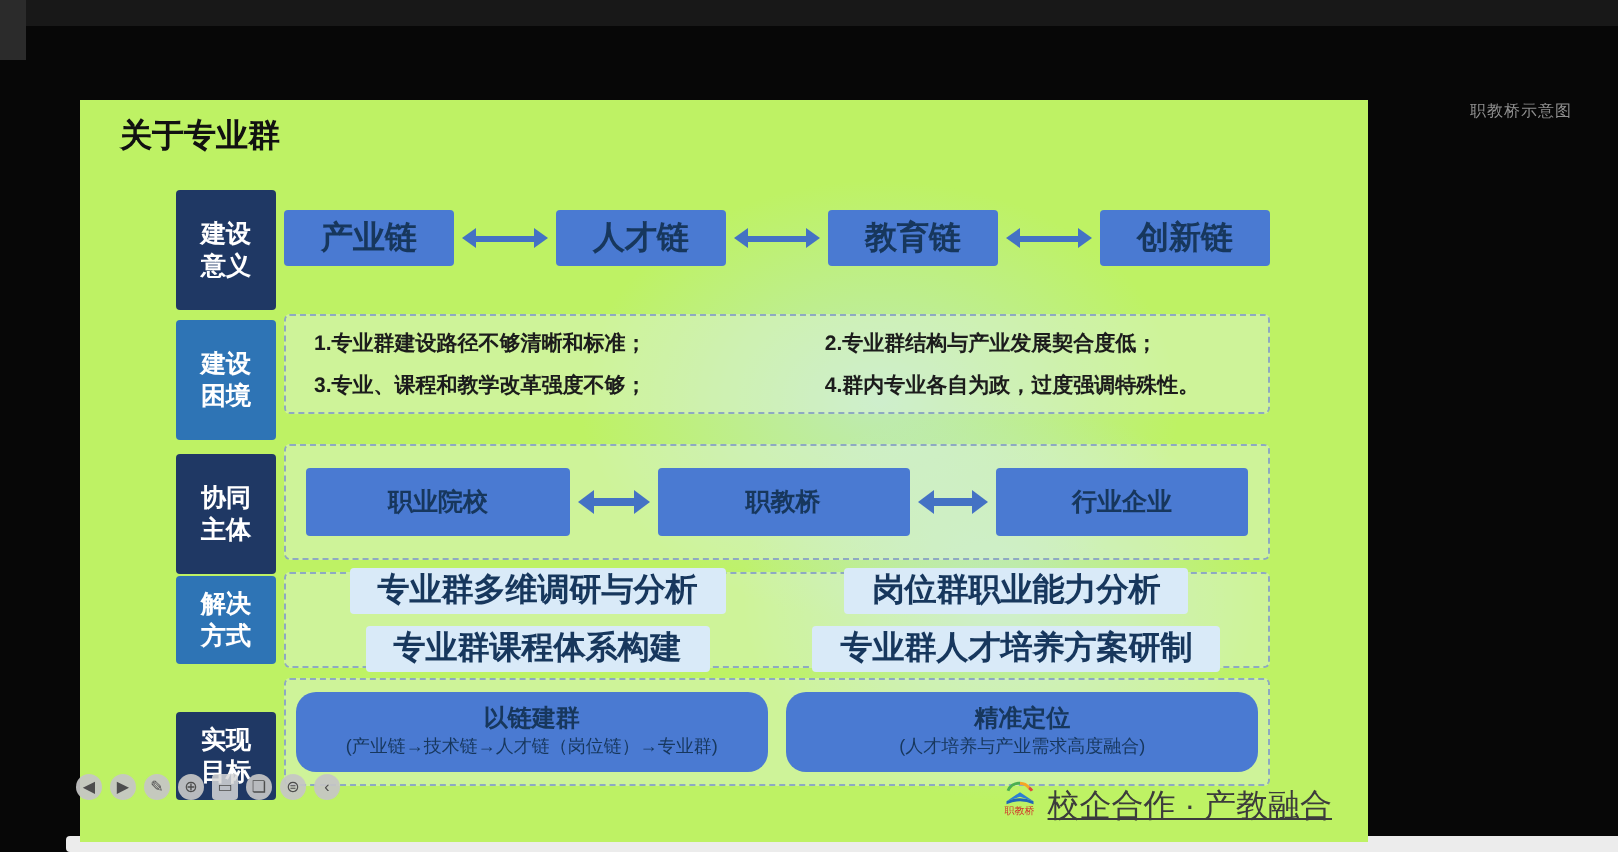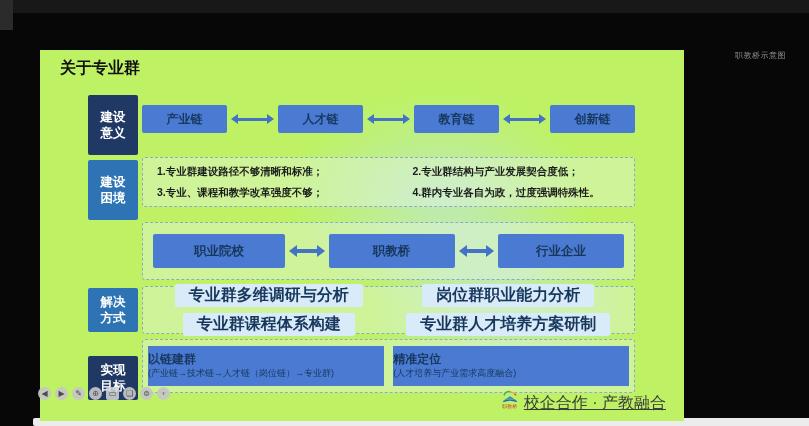--- a/index.html
+++ b/index.html
@@ -22,21 +22,21 @@
              color:#fff;font-size:12.5px;font-weight:bold;line-height:1.3;text-align:center;white-space:pre-line;border-radius:2px;}
   .lbl-navy{background:#1f3864;}
   .lbl-blue{background:#2e74b5;}
 
   .dash-box{position:absolute;left:102px;width:493px;border:1px dashed #8ea9c2;border-radius:3px;
             background:rgba(238,246,252,.35);box-sizing:border-box;}
 
   
   .chain-row{position:absolute;left:102px;top:55px;width:493px;height:28px;display:flex;align-items:center;}
   .chain-box{flex:0 0 85px;height:28px;background:#4a7ad2;border-radius:2px;display:flex;align-items:center;justify-content:center;
-             font-size:12px;font-weight:bold;color:#17375d;}
+             font-size:16px;font-weight:bold;color:#17375d;}
   .h-arrow{flex:1;display:flex;align-items:center;}
   .h-arrow .shaft{flex:1;height:3px;background:#4472c4;position:relative;margin:0 11px;}
   .h-arrow .shaft::before{content:"";position:absolute;left:-7px;top:-3.5px;border-top:5px solid transparent;border-bottom:5px solid transparent;border-right:7px solid #4472c4;}
   .h-arrow .shaft::after{content:"";position:absolute;right:-7px;top:-3.5px;border-top:5px solid transparent;border-bottom:5px solid transparent;border-left:7px solid #4472c4;}
 
   
   .dilemma{top:107px;height:50px;display:grid;grid-template-columns:54% 46%;align-content:center;row-gap:7px;padding:4px 4px 4px 14px;}
   .dilemma-item{font-size:10.5px;font-weight:bold;color:#1c1c1c;white-space:nowrap;}
 
   
@@ -50,21 +50,21 @@
   .collab .h-arrow .shaft::before{left:-8px;top:-4px;border-top:6px solid transparent;border-bottom:6px solid transparent;border-right:8px solid #4472c4;}
   .collab .h-arrow .shaft::after{right:-8px;top:-4px;border-top:6px solid transparent;border-bottom:6px solid transparent;border-left:8px solid #4472c4;}
 
   
   .solution{top:236px;height:48px;display:grid;grid-template-columns:50% 50%;align-content:center;row-gap:6px;padding:4px 6px;}
   .sol-cell{display:flex;justify-content:center;}
   .pill{background:#d9eaf8;border-radius:2px;padding:1px 14px;font-size:16px;font-weight:bold;color:#17375d;white-space:nowrap;}
 
   
   .goal{top:289px;height:54px;display:flex;align-items:center;justify-content:space-between;padding:0 5px;}
-  .goal-box{width:49%;height:40px;background:#4a7ad2;border-radius:0;display:flex;flex-direction:column;align-items:flex-start;justify-content:center;}
+  .goal-box{width:49%;height:40px;background:#4a7ad2;border-radius:10px;display:flex;flex-direction:column;align-items:center;justify-content:center;}
   .goal-title{font-size:12px;font-weight:bold;color:#17375d;line-height:1.3;}
   .goal-sub{font-size:9px;font-weight:normal;color:#17375d;line-height:1.3;white-space:nowrap;}
 
   
   .rl-1{top:45px;}
   .rl-2{top:110px;}
   .rl-3{top:177px;}
   .rl-4{top:238px;height:44px;}
   .rl-5{top:306px;height:44px;}
 
@@ -116,20 +116,22 @@
 
     <div class="row-label lbl-blue rl-2">建设
 困境</div>
     <div class="dash-box dilemma">
       <div class="dilemma-item">1.专业群建设路径不够清晰和标准；</div>
       <div class="dilemma-item">2.专业群结构与产业发展契合度低；</div>
       <div class="dilemma-item">3.专业、课程和教学改革强度不够；</div>
       <div class="dilemma-item">4.群内专业各自为政，过度强调特殊性。</div>
     </div>
 
+    <div class="row-label lbl-navy rl-3">协同
+主体</div>
     <div class="dash-box collab">
       <div class="collab-box cb-1">职业院校</div>
       <div class="h-arrow">
           <div class="shaft"></div>
         </div>
       <div class="collab-box cb-2">职教桥</div>
       <div class="h-arrow">
           <div class="shaft"></div>
         </div>
       <div class="collab-box cb-3">行业企业</div>

